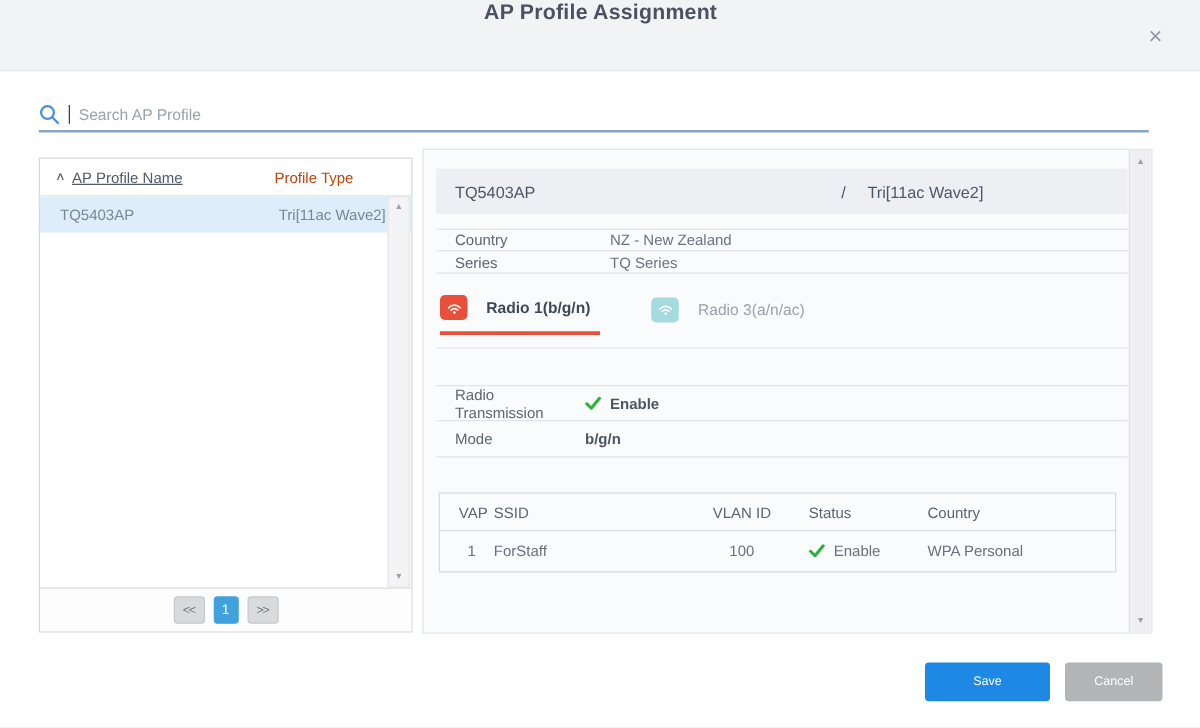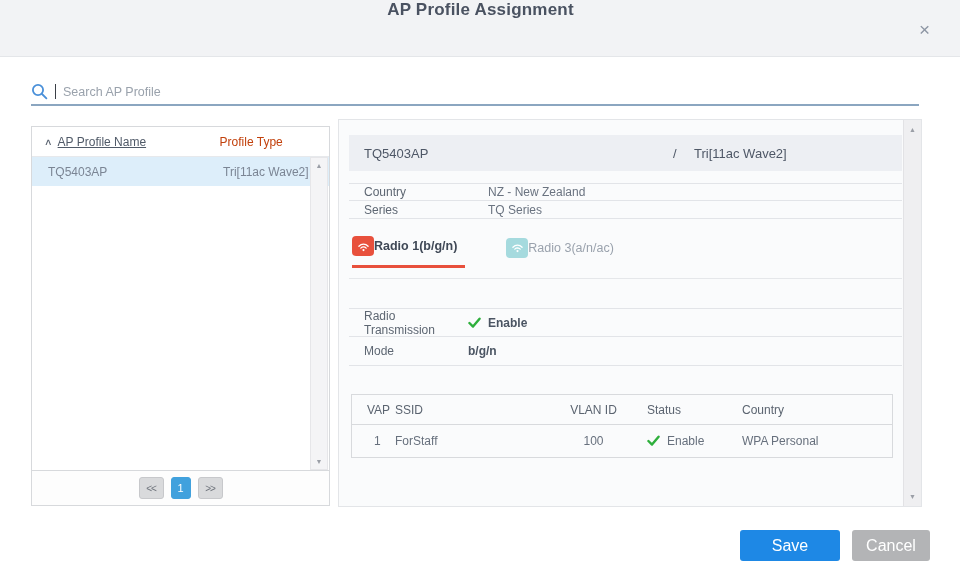--- a/index.html
+++ b/index.html
@@ -98,21 +98,21 @@
   .kv-row:first-child { border-top:1px solid #e2e4e8; }
   .kv-label { color:#5d6672; }
   .info-rows .kv-label { flex:0 0 124px; }
   .radio-rows .kv-label { flex:0 0 104px; }
   .kv-value { color:#6a7380; display:flex; align-items:center; gap:7px; }
   .kv-value.bold { font-weight:bold; color:#4b5563; }
 
   
   .tabs-wrap { margin-top:11px; height:49px; border-bottom:1px solid #e5e7ea; }
   .tab-row { display:flex; gap:41px; padding-left:3px; }
-  .tab { display:flex; align-items:center; gap:0; padding:6px 8px 9px 0; cursor:pointer; font-size:12.5px; color:#9aa2ad; }
+  .tab { display:flex; align-items:center; gap:15px; padding:6px 8px 9px 0; cursor:pointer; font-size:12.5px; color:#9aa2ad; }
   .tab.active { border-bottom:3px solid #e8503c; color:#3f4856; font-weight:bold; }
   .wifi-badge {
     width:22px; height:20px; border-radius:4px; display:flex; align-items:center; justify-content:center;
   }
   .wifi-badge.red  { background:#e8503c; }
   .wifi-badge.teal { background:#a5dade; }
   .wifi-badge svg { width:15px; height:13px; }
 
   .radio-rows { margin-top:29px; }
   .radio-rows .kv-row { height:29px; }
@@ -128,21 +128,21 @@
   .c-vap      { flex:0 0 43px; padding-left:15px; }
   .vap-drow .c-vap { padding-left:22px; }
   .c-ssid     { flex:0 0 160px; }
   .c-vlan     { flex:0 0 77px; text-align:center; }
   .c-status   { flex:0 0 110px; padding-left:15px; display:flex; align-items:center; gap:7px; }
   .c-security { flex:1; }
 
   
   .btn {
     position:absolute; top:530px; height:31px; border:none; border-radius:3px;
-    color:#fff; font-size:16px; font-family:inherit; cursor:pointer;
+    color:#fff; font-size:10px; font-family:inherit; cursor:pointer;
     display:flex; align-items:center; justify-content:center;
   }
   .btn-save   { left:740px; width:100px; background:#1e88e5; }
   .btn-cancel { left:852px; width:78px;  background:#b3b4b6; }
 </style>
 </head>
 <body>
 
 <div class="dialog">
 

